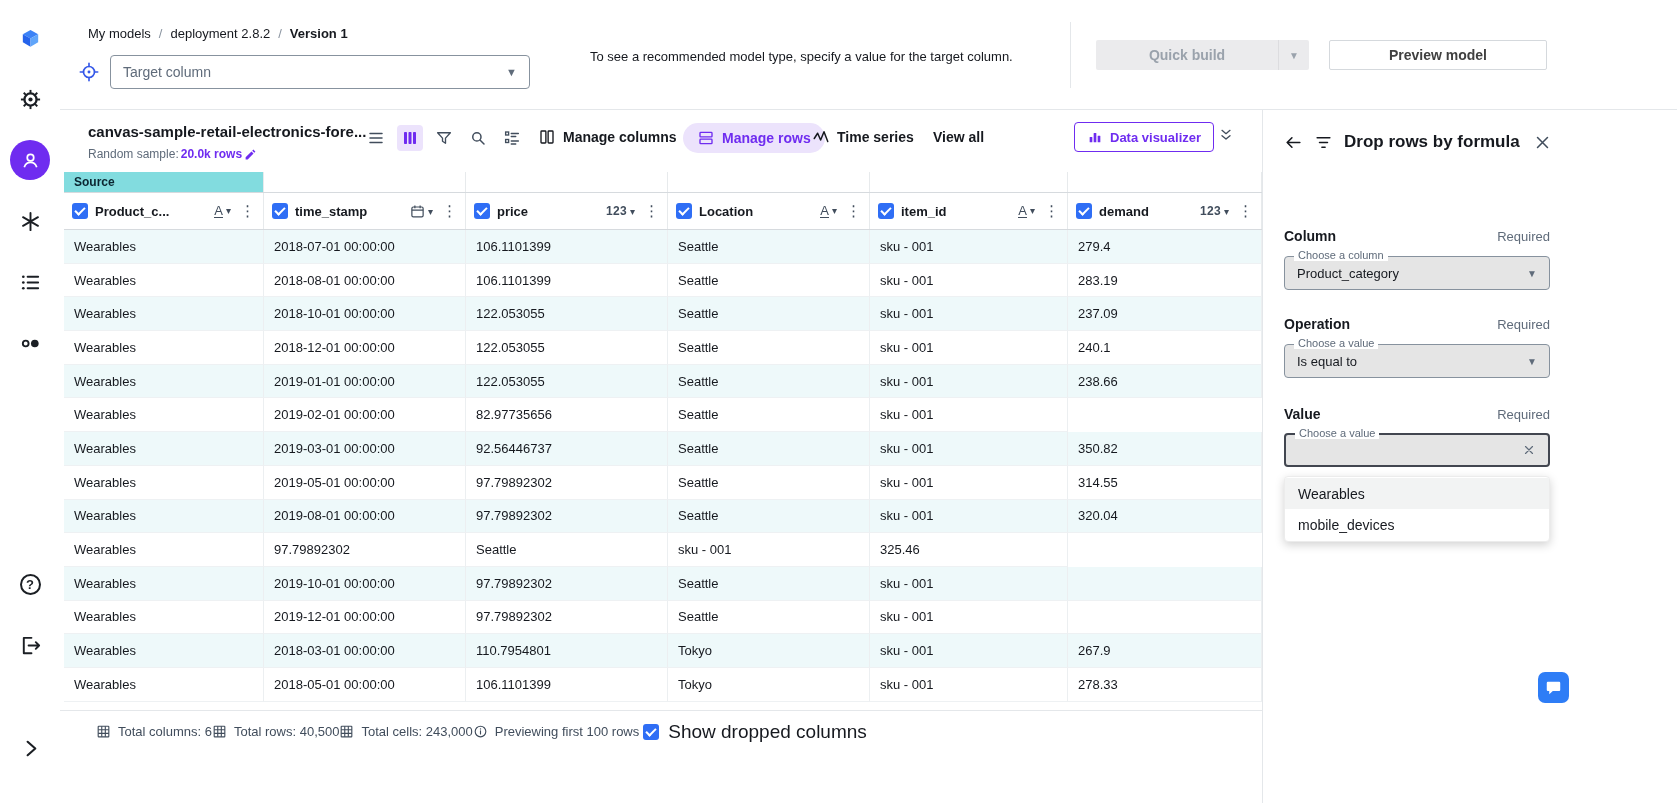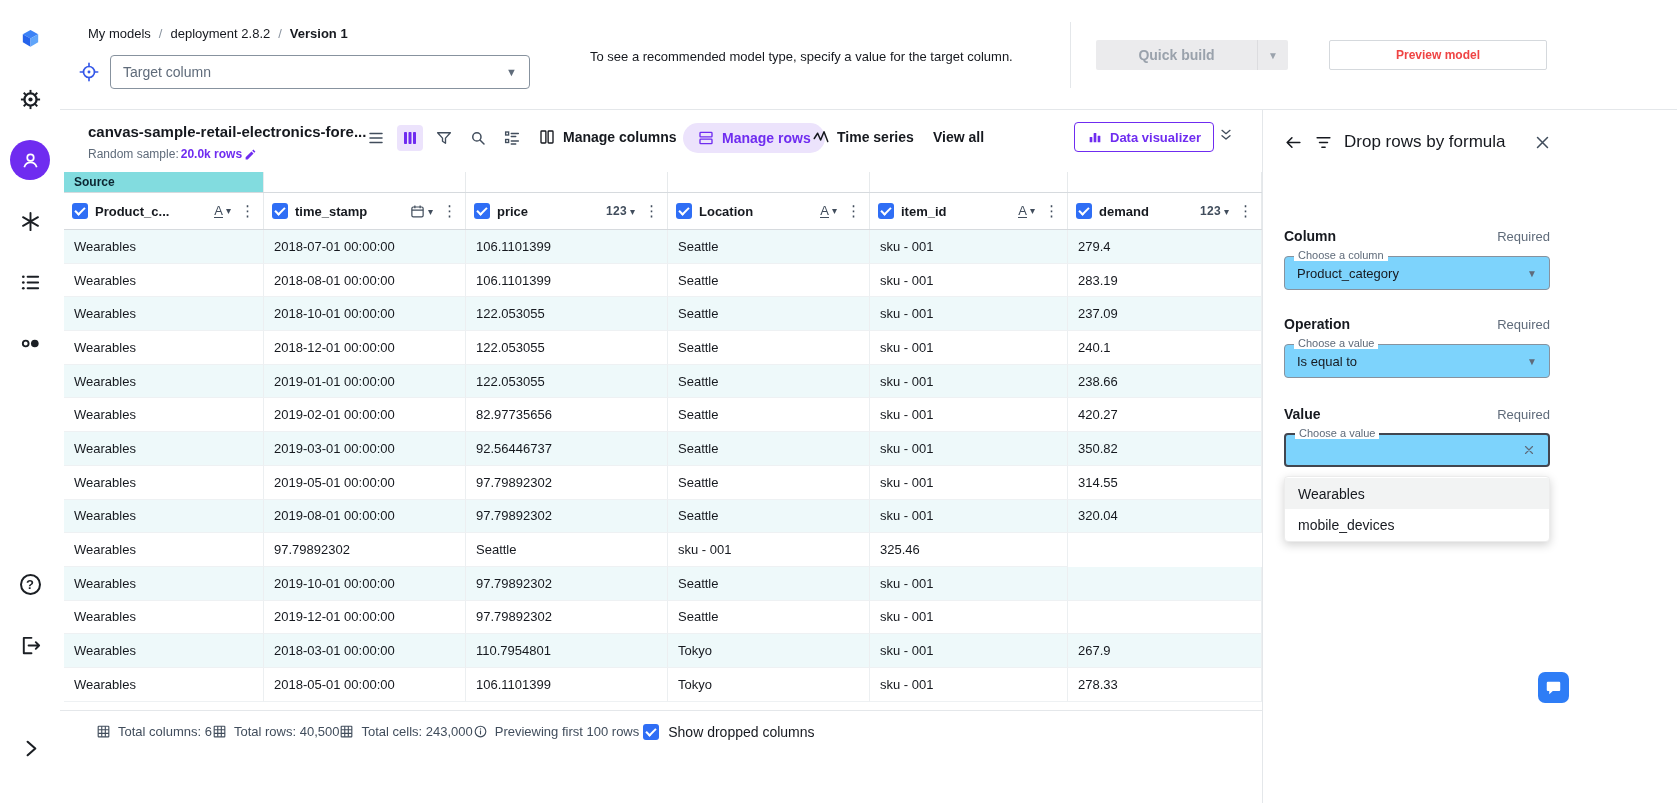--- a/index.html
+++ b/index.html
@@ -24,25 +24,25 @@
   .bc-link{color:#16191f}
   .bc-sep{color:#8a94a0}
   .bc-sep::after{content:"/"}
   .bc-current{font-weight:700}
   .target-row{position:absolute;left:18px;top:55px;display:flex;align-items:center;gap:10px}
   .target-icon{color:#3558e8}
   .target-select{width:420px;height:34px;border:1px solid #87929e;border-radius:4px;display:flex;align-items:center;padding:16px 12px;color:#5f6b7a;font-size:14px;background:#fff}
   .sel-chev{margin-left:auto;color:#5f6b7a;font-size:11px}
   .hint{position:absolute;left:530px;top:49px;font-size:13px;color:#16191f}
   .top-vdiv{position:absolute;left:1010px;top:22px;height:66px;border-left:1px solid #e4e7ea}
-  .btn-quick{position:absolute;left:1036px;top:40px;width:192px;height:30px;background:#ebebed;border-radius:2px;display:flex;align-items:stretch;color:#9aa2ac;font-weight:700;font-size:14px}
+  .btn-quick{position:absolute;left:1036px;top:40px;width:213px;height:30px;background:#ebebed;border-radius:2px;display:flex;align-items:stretch;color:#9aa2ac;font-weight:700;font-size:14px}
   .btn-quick .lbl{flex:1;display:flex;align-items:center;justify-content:center}
   .btn-quick .divl{border-left:1px solid #dcdcdf}
   .btn-quick .chevpart{width:30px;display:flex;align-items:center;justify-content:center;font-size:10px}
-  .btn-preview{position:absolute;left:1269px;top:40px;width:218px;height:30px;background:#fff;border:1px solid #d5d9dd;border-radius:2px;color:#ef4444;font-weight:700;font-size:12px;display:flex;align-items:center;justify-content:center}
+  .btn-preview{position:absolute;left:1269px;top:40px;width:218px;height:30px;background:#fff;border:1px solid #d5d9dd;border-radius:2px;color:#404040;font-weight:700;font-size:14px;display:flex;align-items:center;justify-content:center}
 
   
   .main{position:absolute;left:60px;top:110px;width:1202px;height:693px;background:#fff}
   .ds-title{position:absolute;left:28px;top:13px;font-size:15px;font-weight:700}
   .ds-sample{position:absolute;left:28px;top:37px;font-size:12px;color:#5f6b7a;display:flex;align-items:center;gap:2px}
   .ds-sample .val{color:#6f2cf0;font-weight:700}
   .pencil{color:#6f2cf0}
   .tb-icons{position:absolute;left:303px;top:15px;display:flex;gap:8px}
   .tb-ic{width:26px;height:26px;display:flex;align-items:center;justify-content:center;color:#414d5c;border-radius:4px}
   .tb-ic svg{width:18px;height:18px}
@@ -75,36 +75,36 @@
   .cb::after{content:"";width:8px;height:4px;border-left:2px solid #fff;border-bottom:2px solid #fff;transform:rotate(-45deg);margin-top:-2px}
   .trow{height:33.7px}
   .trow.alt .tcell{background:#eef9fa}
   .tcell{display:flex;align-items:center;padding:0 10px;font-size:13px;border-right:1px solid #eceff1;border-bottom:1px solid #eef1f3;background:#fff;white-space:nowrap;overflow:hidden}
   .ic16{width:15px;height:15px}
 
   
   .statusbar{position:absolute;left:0;top:600px;width:1202px;height:42px;border-top:1px solid #e4e7ea;display:flex;align-items:center;padding-left:36px;}
   .st-item{display:flex;align-items:center;gap:7px;font-size:13px;color:#414d5c}
   .st-item svg{width:15px;height:15px}
-  .st-check{display:flex;align-items:center;gap:9px;font-size:14px;color:#16191f;margin-left:4px}
+  .st-check{display:flex;align-items:center;gap:9px;font-size:19px;color:#16191f;margin-left:4px}
 
   
   .panel{position:absolute;left:1262px;top:110px;width:415px;height:693px;border-left:1px solid #e4e7ea;background:#fff}
   .p-head{position:absolute;left:21px;top:22px;width:266px;display:flex;align-items:center;gap:11px}
   .p-head svg{width:19px;height:19px;color:#16191f}
-  .p-title{font-size:17px;font-weight:400;white-space:nowrap}
+  .p-title{font-size:17px;font-weight:700;white-space:nowrap}
   .p-close{position:absolute;left:271px;top:24px;color:#414d5c}
   .p-close svg{width:17px;height:17px}
   .p-desc{position:absolute;left:21px;top:58px;width:268px;font-size:14px;line-height:1.45}
   .lm-link{color:#2563eb;font-weight:700;display:inline-flex;align-items:center;gap:3px}
   .lm-link svg{width:12px;height:12px}
   .f-labelrow{position:absolute;left:21px;width:266px;display:flex;justify-content:space-between;align-items:baseline}
   .f-name{font-size:14px;font-weight:700}
   .f-req{font-size:13px;color:#5f6b7a}
-  .f-box{position:absolute;left:21px;width:266px;height:34px;border:1px solid #87929e;border-radius:4px;display:flex;align-items:center;padding:0 12px;font-size:13px;background:#7dd3fc}
+  .f-box{position:absolute;left:21px;width:266px;height:34px;border:1px solid #87929e;border-radius:4px;display:flex;align-items:center;padding:0 12px;font-size:13px;background:#e5e5e5}
   .f-float{position:absolute;top:-7px;left:9px;background:#fff;padding:0 4px;font-size:11px;color:#5f6b7a;line-height:1}
   .f-box .sel-chev{font-size:10px}
   .f-focus{border:2px solid #424650}
   .f-clear{margin-left:auto;color:#5f6b7a}
   .f-clear svg{width:14px;height:14px}
   .row-col{top:118px}  .box-col{top:146px}
   .row-op{top:206px}   .box-op{top:234px}
   .row-val{top:296px}  .box-val{top:323px}
   .opt-menu{position:absolute;left:21px;top:366px;width:266px;background:#fff;border:1px solid #ececec;border-radius:4px;box-shadow:0 3px 10px rgba(0,0,0,.18);padding:1px 0;overflow:hidden}
   .opt{height:31px;display:flex;align-items:center;padding:0 13px;font-size:14px;color:#16191f}
@@ -412,21 +412,20 @@
             <div class="tcell" data-interactable="false">Seattle</div>
             <div class="tcell" data-interactable="false">sku - 001</div>
             <div class="tcell" data-interactable="false">238.66</div>
           </div>
           <div class="trow grid6" data-interactable="true">
             <div class="tcell" data-interactable="false">Wearables</div>
             <div class="tcell" data-interactable="false">2019-02-01 00:00:00</div>
             <div class="tcell" data-interactable="false">82.97735656</div>
             <div class="tcell" data-interactable="false">Seattle</div>
             <div class="tcell" data-interactable="false">sku - 001</div>
-            <div class="tcell" data-interactable="false">420.27</div>
           </div>
           <div class="trow grid6 alt" data-interactable="true">
             <div class="tcell" data-interactable="false">Wearables</div>
             <div class="tcell" data-interactable="false">2019-03-01 00:00:00</div>
             <div class="tcell" data-interactable="false">92.56446737</div>
             <div class="tcell" data-interactable="false">Seattle</div>
             <div class="tcell" data-interactable="false">sku - 001</div>
             <div class="tcell" data-interactable="false">350.82</div>
           </div>
           <div class="trow grid6" data-interactable="true">

